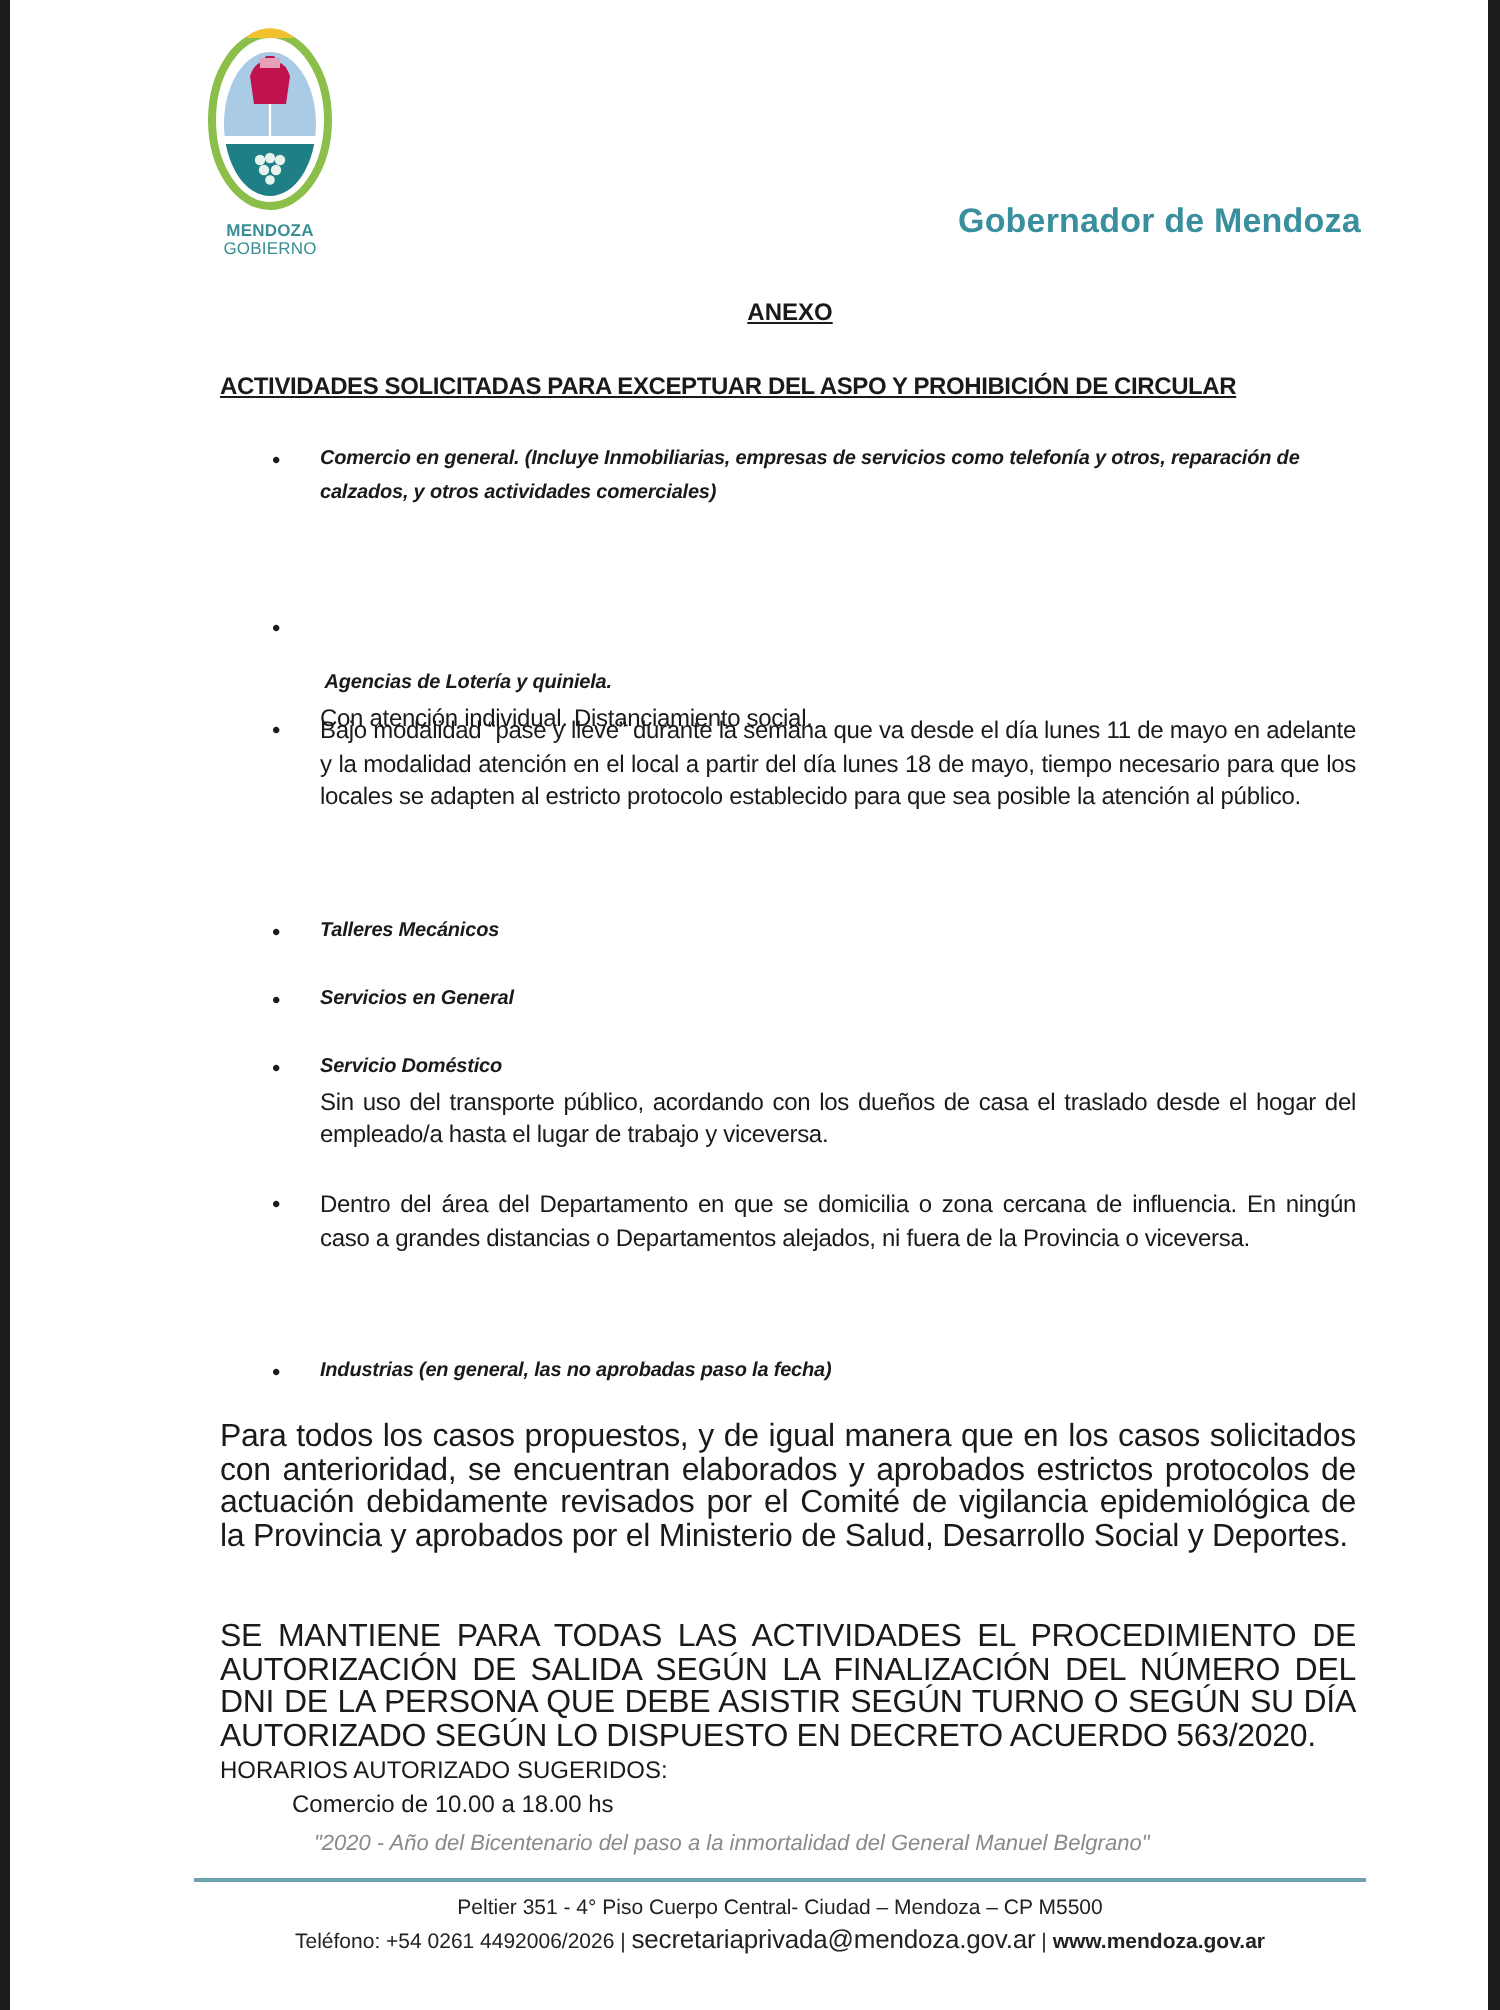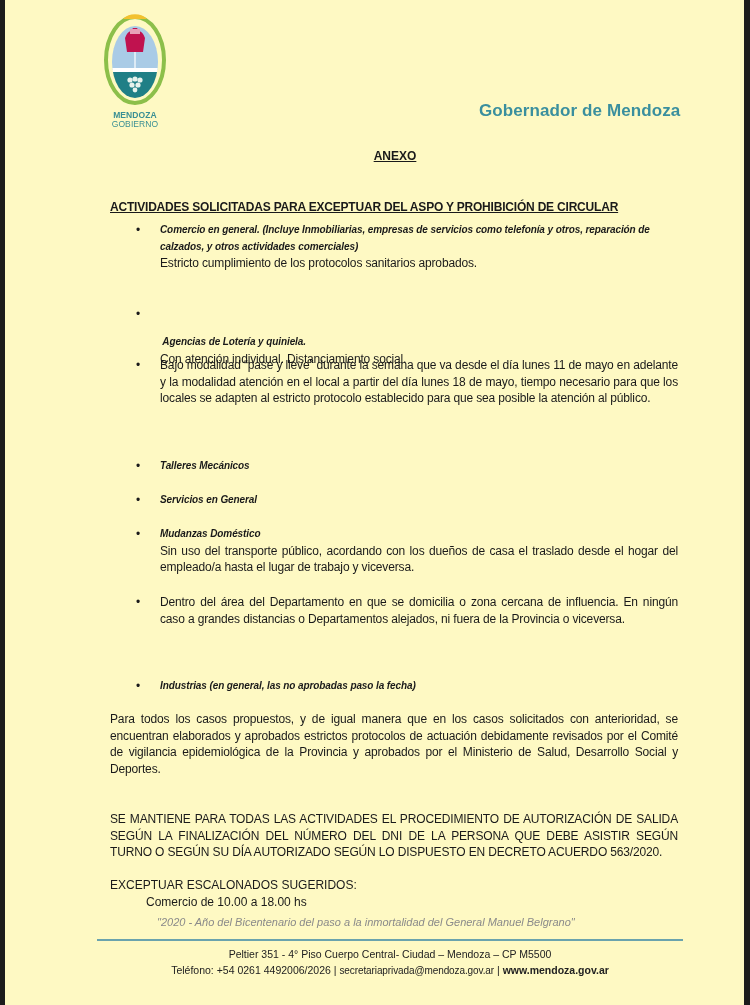--- a/index.html
+++ b/index.html
@@ -5,21 +5,21 @@
   html, body { margin: 0; padding: 0; }
   body {
     width: 750px; height: 1005px; overflow: hidden;
     background: #1c1c1c;
     font-family: "Liberation Sans", "DejaVu Sans", sans-serif;
     color: #1a1a1a;
     position: relative;
   }
   .page {
     position: absolute; left: 5px; top: 0; width: 739px; height: 1005px;
-    background: #fef9c3;
+    background: #ffffff;
   }
   .logo {
     position: absolute; left: 98px; top: 10px; width: 64px; height: 125px;
   }
   .logo-text {
     position: absolute; left: 100px; top: 111px; width: 60px; text-align: center;
     font-size: 8.5px; line-height: 9px; color: #3a8f94; letter-spacing: 0.1px;
   }
   .logo-text .l1 { font-weight: bold; display: block; }
   .logo-text .l2 { display: block; }
@@ -29,56 +29,55 @@
     letter-spacing: 0.1px;
   }
   .anexo {
     position: absolute; left: 0; width: 780px; top: 149px; text-align: center;
     font-weight: bold; font-size: 12px; text-decoration: underline;
   }
   .subtitle {
     position: absolute; left: 105px; top: 186px;
     font-weight: bold; font-size: 12px; text-decoration: underline;
     letter-spacing: -0.2px;
-    margin-top: 14px;
   }
   .list { position: absolute; left: 105px; top: 0; width: 570px; }
   .item { position: absolute; left: 0; width: 570px; }
   .bullet {
     position: absolute; left: 26px; top: 0; font-size: 12px; line-height: 16.5px;
   }
   .item-body { position: absolute; left: 50px; width: 518px; }
   .item-title {
     font-weight: bold; font-style: italic; font-size: 10px; line-height: 16.5px;
     letter-spacing: -0.1px;
   }
   .item-desc {
     font-size: 12px; line-height: 16.5px; text-align: justify;
     letter-spacing: -0.15px;
   }
   .para {
     position: absolute; left: 105px; width: 568px;
-    font-size: 12px; line-height: 16.7px; text-align: justify;
+    font-size: 16px; line-height: 16.7px; text-align: justify;
     letter-spacing: -0.15px;
   }
   .horarios { position: absolute; left: 105px; top: 877px; font-size: 12px; line-height: 16.5px; }
   .horarios .sched { padding-left: 36px; display: block; }
   .motto {
     position: absolute; left: 152px; top: 916px;
     font-size: 11px; font-style: italic; color: #8a8a8a;
   }
   .footer-rule {
     position: absolute; left: 92px; top: 939px; width: 586px; height: 2px;
     background: #6aa3ad;
   }
   .footer {
     position: absolute; left: 90px; width: 590px; top: 946px; text-align: center;
     font-size: 10.5px; line-height: 16px; color: #222;
   }
-  .footer .email { font-size: 10px; letter-spacing: -0.1px; text-align: center; }
+  .footer .email { font-size: 13px; letter-spacing: -0.1px; text-align: center; }
   .footer .web { font-weight: bold; }
 </style>
 </head>
 <body>
 
 <div class="page">
 
   <svg class="logo" viewBox="0 0 64 125">
     <ellipse cx="32" cy="50" rx="29" ry="43" fill="none" stroke="#8cbf4a" stroke-width="4"></ellipse>
     <path d="M20 9 A14 10 0 0 1 44 9 Z" fill="#f2c12e"></path>
@@ -110,21 +109,20 @@
   <div class="gov-title">Gobernador de Mendoza</div>
 
   <div class="anexo">ANEXO</div>
   <div class="subtitle">ACTIVIDADES SOLICITADAS PARA EXCEPTUAR DEL ASPO Y PROHIBICIÓN DE CIRCULAR</div>
 
   <div class="list">
     <div class="item" style="top:222px;">
       <span class="bullet">•</span>
       <div class="item-body">
         <div class="item-title">Comercio  en general. (Incluye Inmobiliarias, empresas de servicios como telefonía y otros, reparación de calzados, y otros actividades comerciales)</div>
-        <div class="item-desc">Estricto cumplimiento de los protocolos sanitarios aprobados.</div>
       </div>
     </div>
 
     <div class="item" style="top:306px;">
       <span class="bullet">•</span>
       <div class="item-body">
         <div class="item-title" style="white-space:pre;margin-top:28px;"> Agencias de Lotería y quiniela.</div>
         <div class="item-desc">Con atención individual. Distanciamiento social.</div>
       </div>
     </div>
@@ -146,21 +144,21 @@
     <div class="item" style="top:492px;">
       <span class="bullet">•</span>
       <div class="item-body">
         <div class="item-title">Servicios en General</div>
       </div>
     </div>
 
     <div class="item" style="top:526px;">
       <span class="bullet">•</span>
       <div class="item-body">
-        <div class="item-title">Mudanzas Doméstico</div>
+        <div class="item-title">Servicio Doméstico</div>
         <div class="item-desc">Sin uso del transporte público, acordando con los dueños de casa el traslado desde el hogar del empleado/a hasta el lugar de trabajo y viceversa.</div>
       </div>
     </div>
 
     <div class="item" style="top:594px;">
       <span class="bullet">•</span>
       <div class="item-body">
         <div class="item-desc">Dentro del área del Departamento en que se domicilia o zona cercana de influencia.  En ningún caso a grandes distancias o Departamentos alejados, ni fuera de la Provincia o viceversa.</div>
       </div>
     </div>
@@ -170,21 +168,21 @@
       <div class="item-body">
         <div class="item-title">Industrias (en general, las no aprobadas paso la fecha)</div>
       </div>
     </div>
   </div>
 
   <div class="para" style="top:711px;">Para todos los casos propuestos, y de igual manera que en los casos solicitados con anterioridad, se encuentran elaborados y aprobados estrictos protocolos de actuación debidamente revisados por el Comité de vigilancia epidemiológica de la Provincia y aprobados por el Ministerio de Salud, Desarrollo Social y Deportes.</div>
   <div class="para" style="top:811px;">SE MANTIENE PARA TODAS LAS ACTIVIDADES EL PROCEDIMIENTO DE AUTORIZACIÓN DE SALIDA SEGÚN LA FINALIZACIÓN DEL NÚMERO DEL DNI DE LA PERSONA QUE DEBE ASISTIR SEGÚN TURNO O SEGÚN SU DÍA AUTORIZADO SEGÚN LO DISPUESTO EN DECRETO ACUERDO 563/2020.</div>
 
   <div class="horarios">
-    <span>EXCEPTUAR ESCALONADOS SUGERIDOS:</span>
+    <span>HORARIOS AUTORIZADO SUGERIDOS:</span>
     <span class="sched">Comercio de 10.00 a 18.00 hs</span>
   </div>
 
   <div class="motto">"2020 - Año del Bicentenario del paso a la inmortalidad del General Manuel Belgrano"</div>
   <div class="footer-rule"></div>
   <div class="footer">
     <div>Peltier 351 - 4° Piso Cuerpo Central- Ciudad – Mendoza –  CP M5500</div>
     <div>
       <span>Teléfono: +54 0261 4492006/2026</span><span> | </span><span class="email">secretariaprivada@mendoza.gov.ar</span><span> | </span><span class="web">www.mendoza.gov.ar</span>
     </div>

